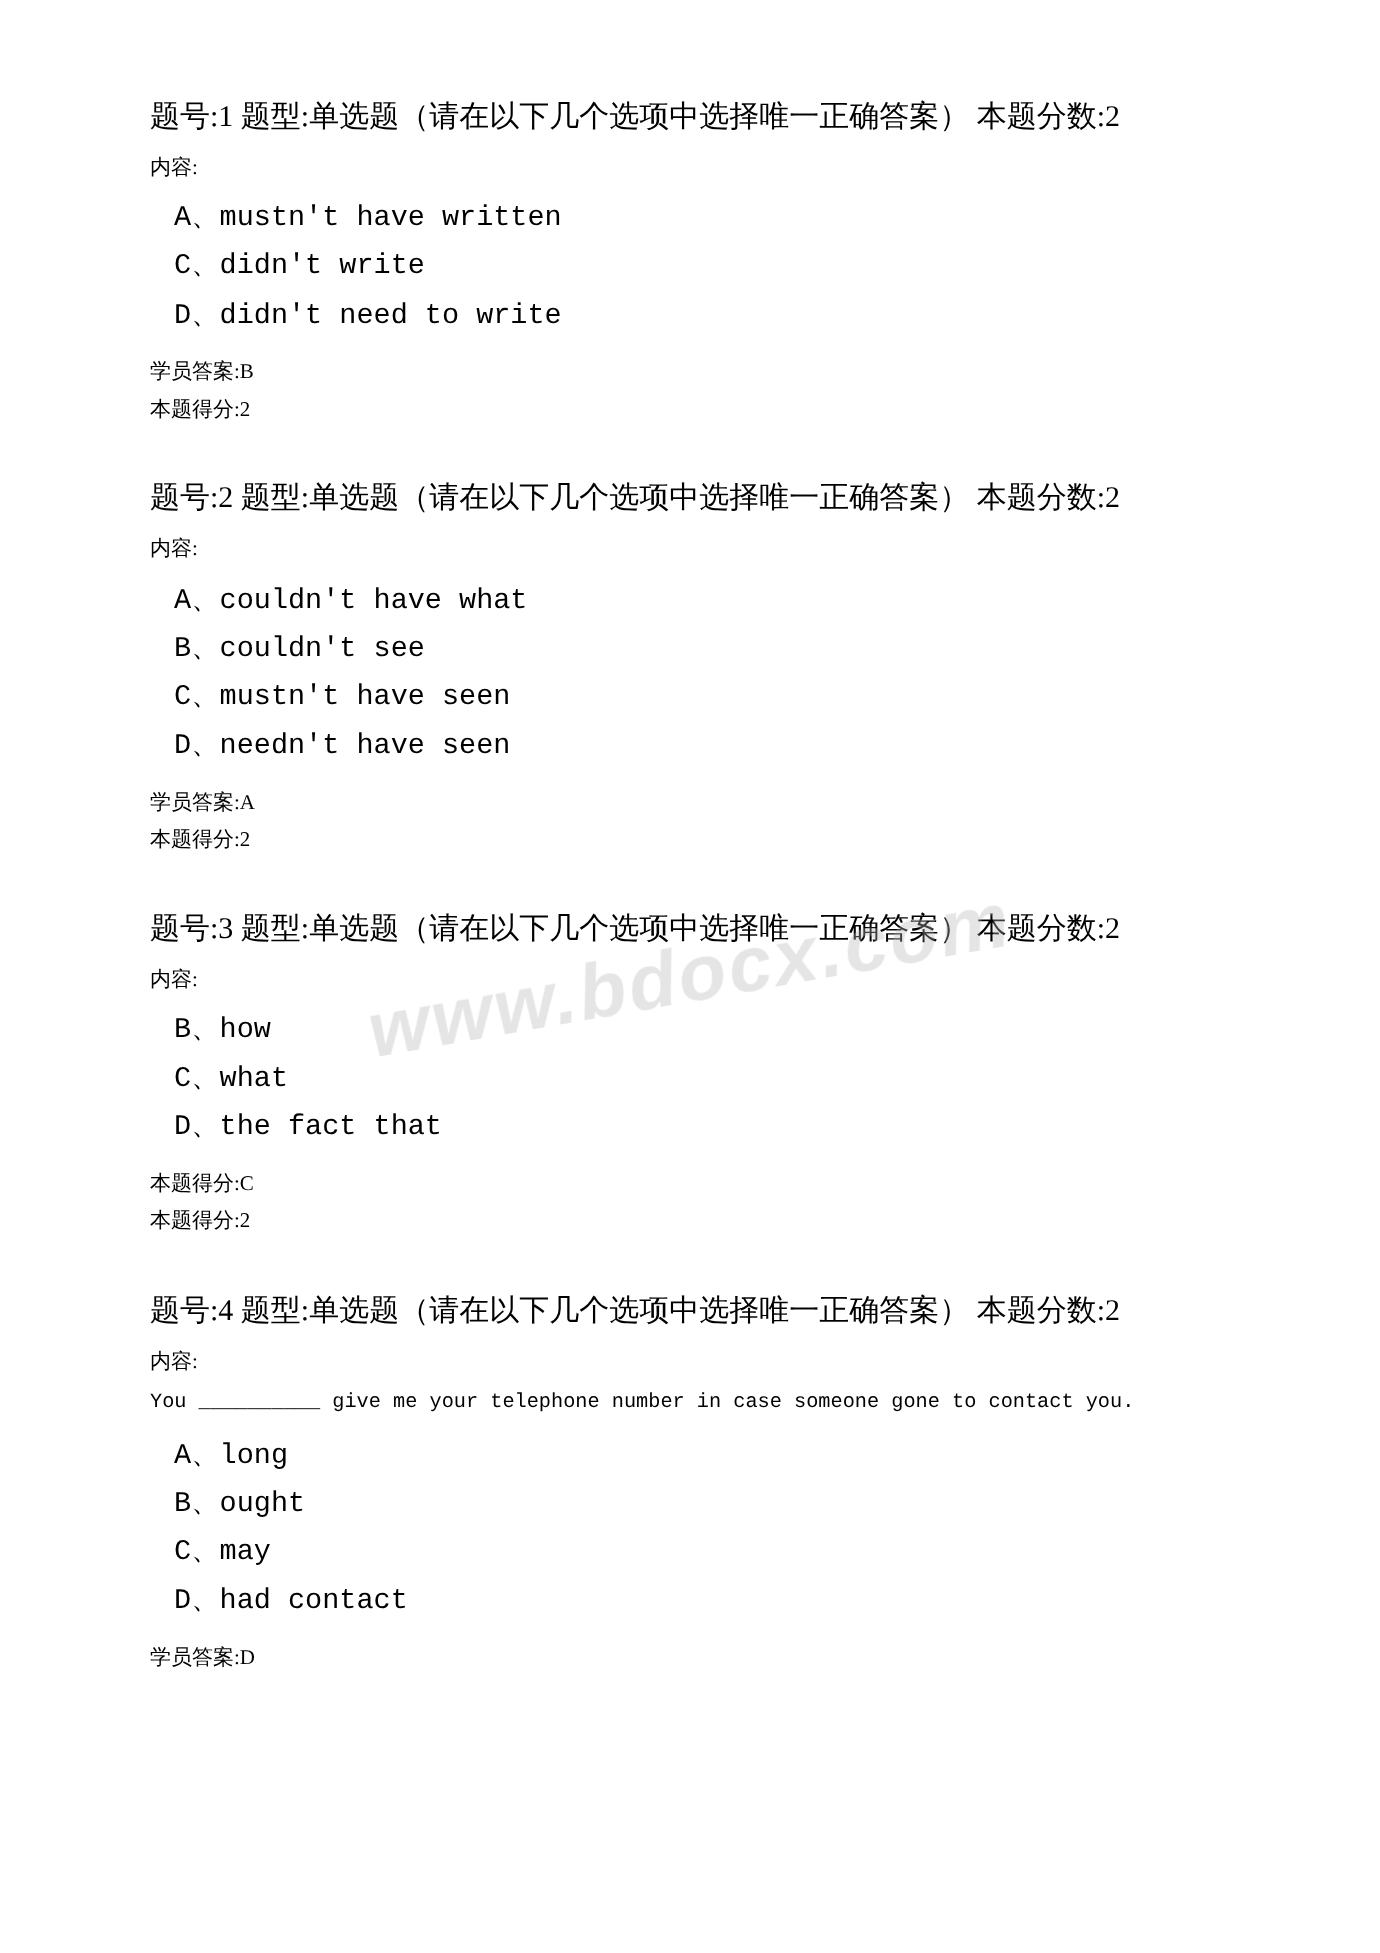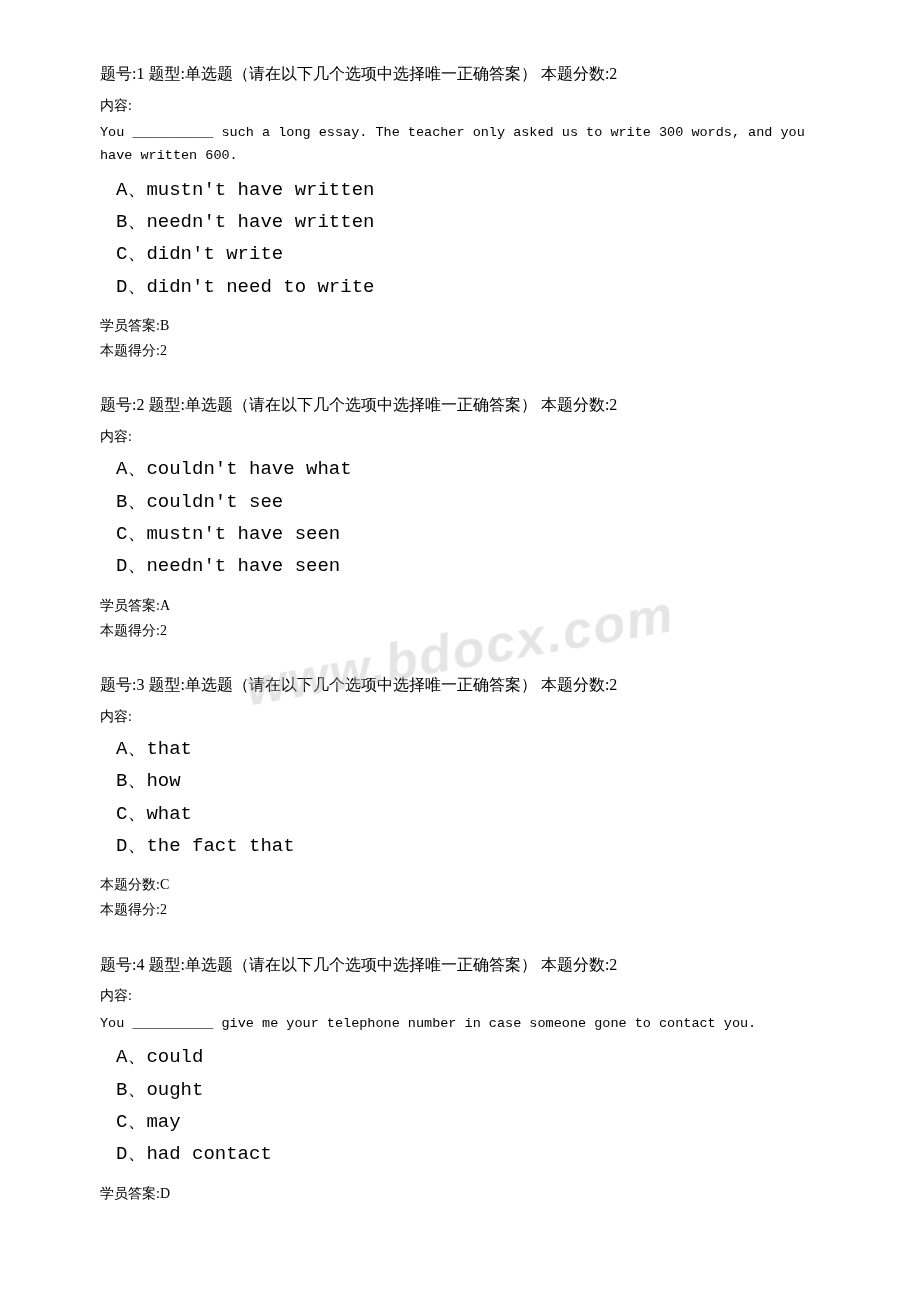--- a/index.html
+++ b/index.html
@@ -32,21 +32,21 @@
       z-index: 999;
       white-space: nowrap;
       letter-spacing: 2px;
     }
 
     .question-block {
       margin-bottom: 28px;
     }
 
     .question-header {
-      font-size: 16px;
+      font-size: 20px;
       margin-bottom: 4px;
     }
 
     .question-content-label {
       margin-bottom: 4px;
     }
 
     .question-text {
       font-family: "Courier New", Courier, monospace;
       font-size: 13.5px;
@@ -72,23 +72,21 @@
   </style>
 </head>
 <body>
 
 <div class="watermark">www.bdocx.com</div>
 
 <div id="questions-container">
 <div class="question-block">
       <div class="question-header">题号:1 题型:单选题（请在以下几个选项中选择唯一正确答案） 本题分数:2</div>
       <div class="question-content-label">内容:</div>
-      <div class="question-text">You __________ such a long essay. The teacher only asked us to write 300 words, and you have written 600.</div>
       <div class="option">A、mustn't have written</div>
-      <div class="option">B、needn't have written</div>
       <div class="option">C、didn't write</div>
       <div class="option">D、didn't need to write</div>
       <div class="answer-section">
         <div class="answer-line">学员答案:B</div>
         <div class="answer-line">本题得分:2</div>
       </div>
     </div>
     <div class="question-block">
       <div class="question-header">题号:2 题型:单选题（请在以下几个选项中选择唯一正确答案） 本题分数:2</div>
       <div class="question-content-label">内容:</div>
@@ -97,34 +95,33 @@
       <div class="option">C、mustn't have seen</div>
       <div class="option">D、needn't have seen</div>
       <div class="answer-section">
         <div class="answer-line">学员答案:A</div>
         <div class="answer-line">本题得分:2</div>
       </div>
     </div>
     <div class="question-block">
       <div class="question-header">题号:3 题型:单选题（请在以下几个选项中选择唯一正确答案） 本题分数:2</div>
       <div class="question-content-label">内容:</div>
-      <div class="option">A、that</div>
       <div class="option">B、how</div>
       <div class="option">C、what</div>
       <div class="option">D、the fact that</div>
       <div class="answer-section">
-        <div class="answer-line">本题分数:C</div>
+        <div class="answer-line">本题得分:C</div>
         <div class="answer-line">本题得分:2</div>
       </div>
     </div>
     <div class="question-block">
       <div class="question-header">题号:4 题型:单选题（请在以下几个选项中选择唯一正确答案） 本题分数:2</div>
       <div class="question-content-label">内容:</div>
       <div class="question-text">You __________ give me your telephone number in case someone gone to contact you.</div>
-      <div class="option">A、could</div>
+      <div class="option">A、long</div>
       <div class="option">B、ought</div>
       <div class="option">C、may</div>
       <div class="option">D、had contact</div>
       <div class="answer-section">
         <div class="answer-line">学员答案:D</div>
       </div>
     </div>
   </div>
 
 </body></html>

